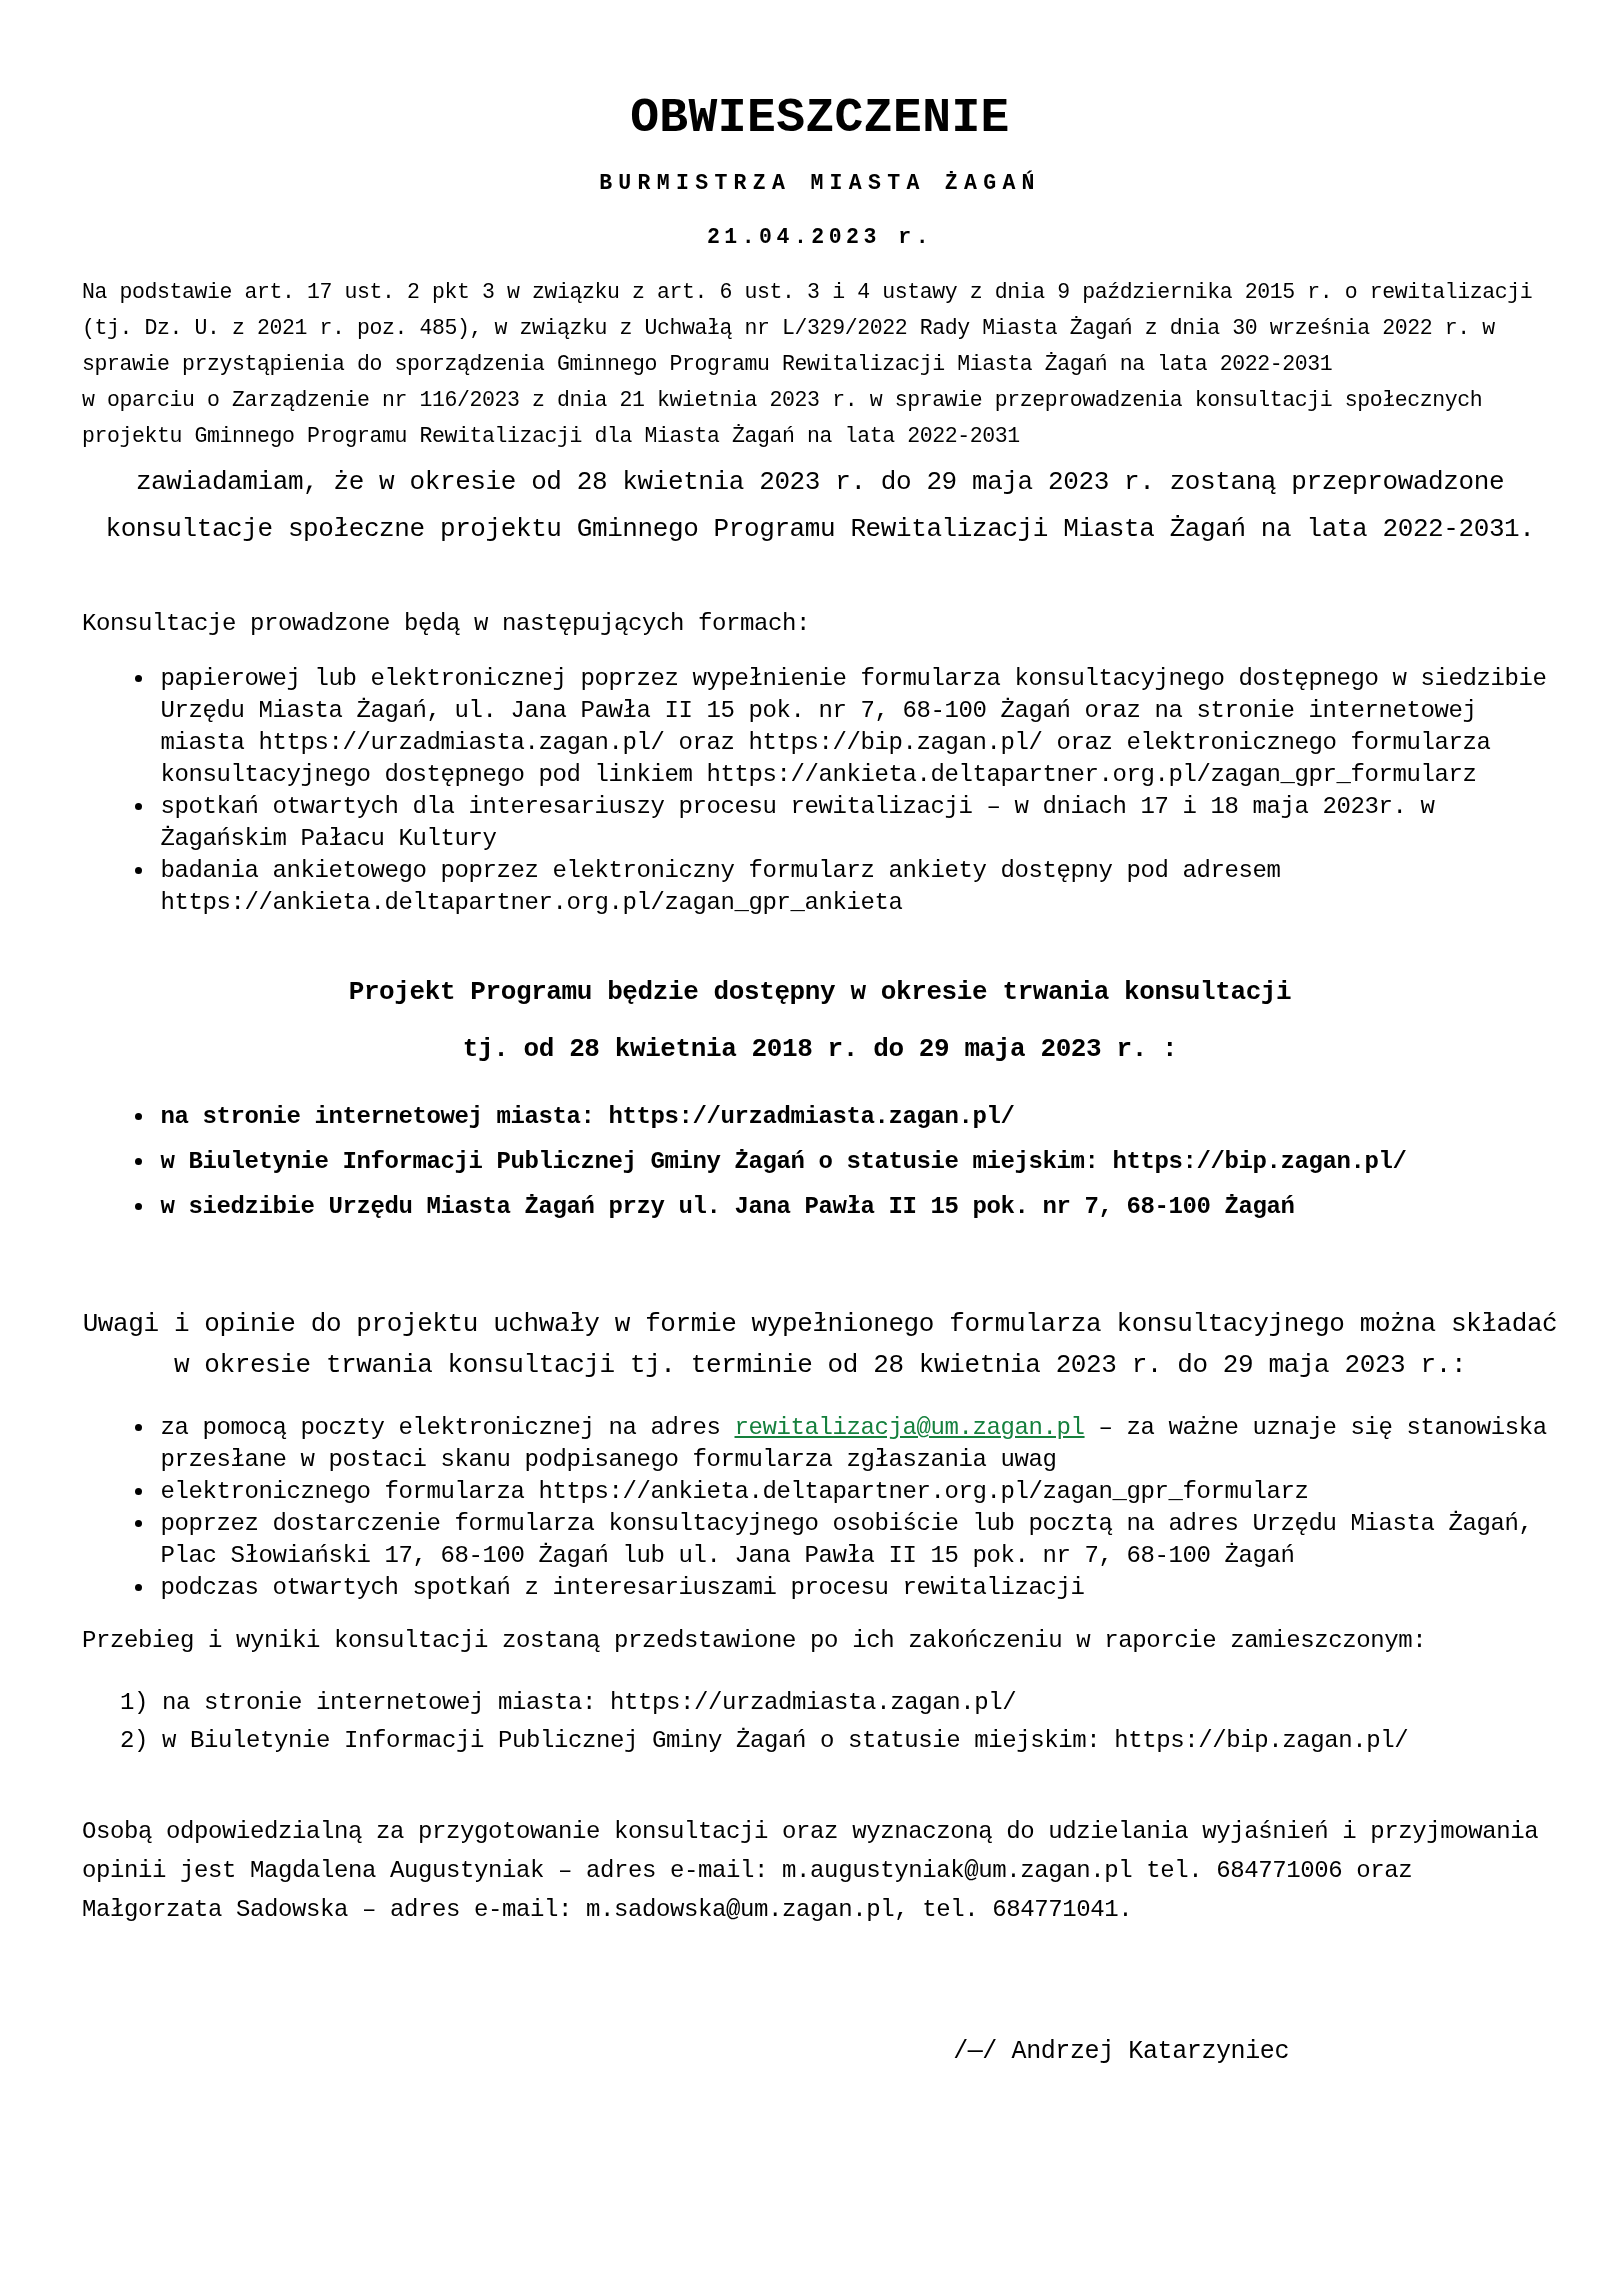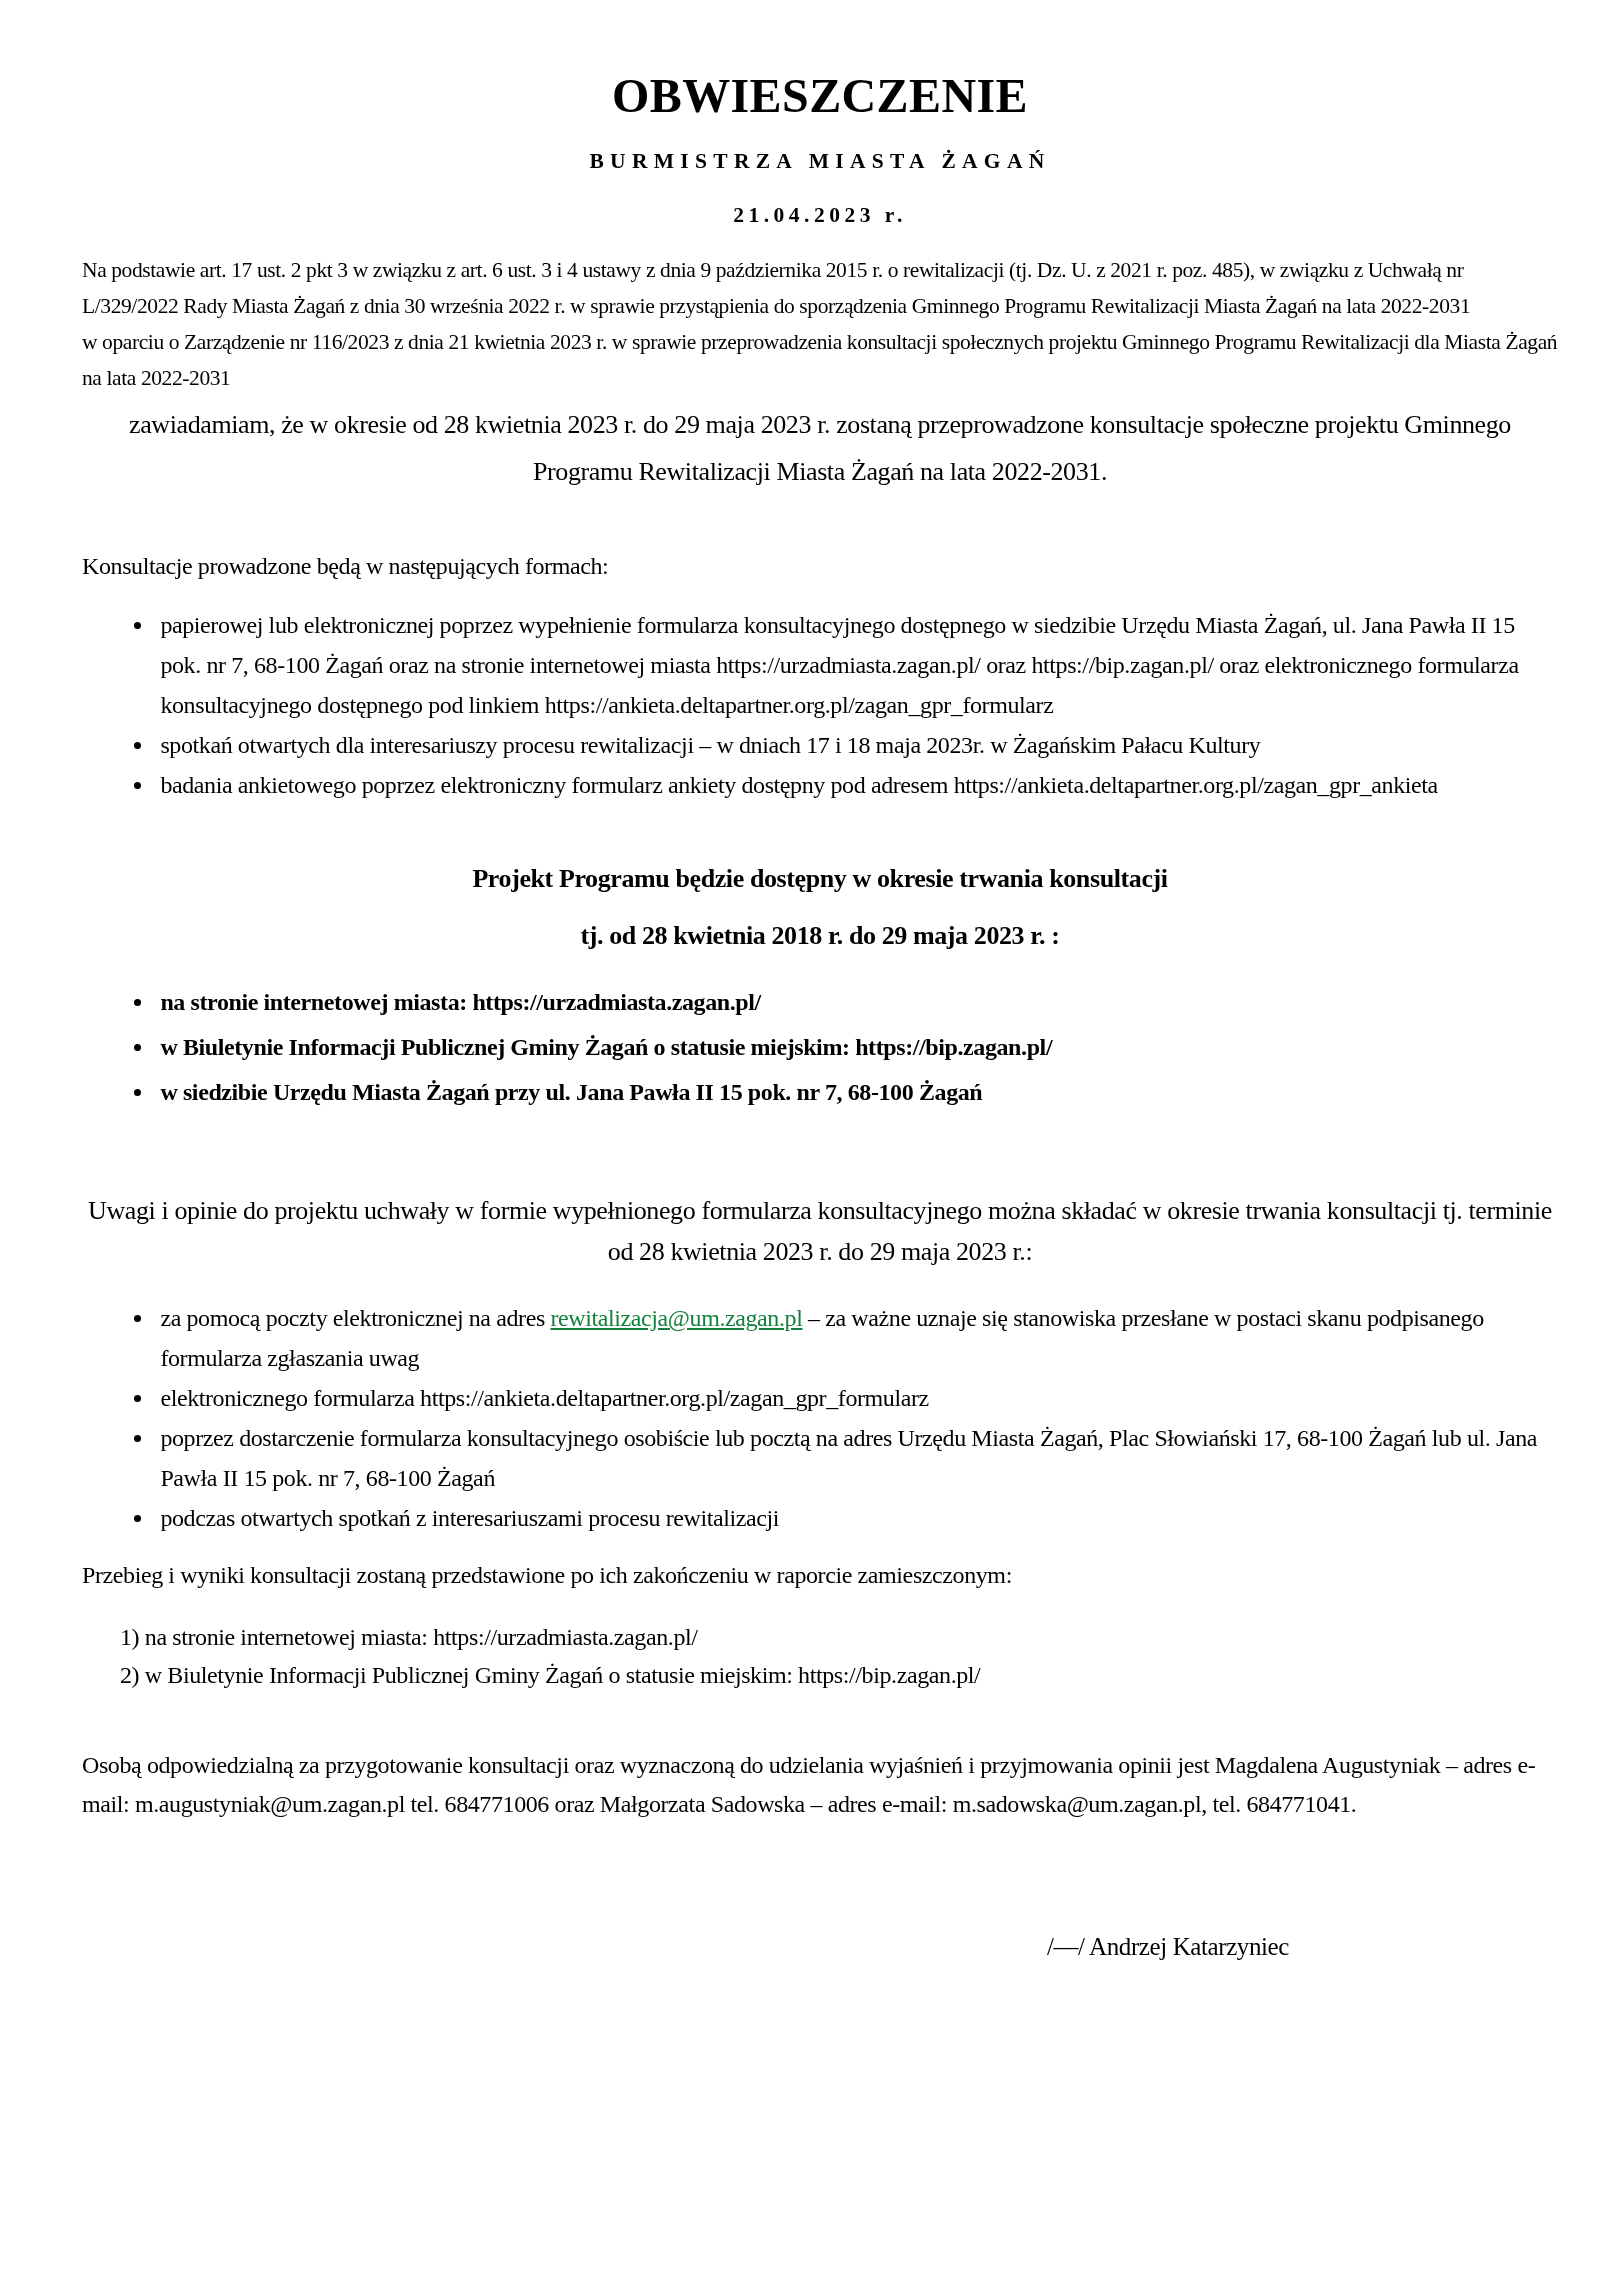--- a/index.html
+++ b/index.html
@@ -3,22 +3,22 @@
 <meta charset="utf-8">
 <style>
   html,body { margin:0; padding:0; background:#ffffff; }
   .page {
     position: relative;
     width: 1621px;
     height: 2162px;
     box-sizing: border-box;
     background: #ffffff;
     color: #000000;
-    font-family: Liberation Serif, serif;
-    padding: 70px 63px 0 82px;
+    font-family: Liberation Mono, monospace;
+    padding: 92px 63px 0 82px;
     overflow: hidden;
     letter-spacing: -0.4px;
   }
   .title {
     font-size: 48px;
     font-weight: bold;
     line-height: 52px;
     letter-spacing: 0.4px;
     text-align: center;
   }
@@ -53,21 +53,21 @@
   }
   .forms-intro {
     margin-top: 56px;
     font-size: 24px;
     line-height: 30px;
   }
   ul.bullets {
     margin: 14.3px 0 0;
     padding-left: 73px;
     font-size: 24px;
-    line-height: 40px;
+    line-height: 32px;
   }
   ul.bullets li { padding-left: 5.4px; }
   .avail-h {
     font-size: 26px;
     font-weight: bold;
     line-height: 29.6px;
     text-align: center;
   }
   .avail-h1 { margin-top: 59px; }
   .avail-h2 { margin-top: 27px; }

